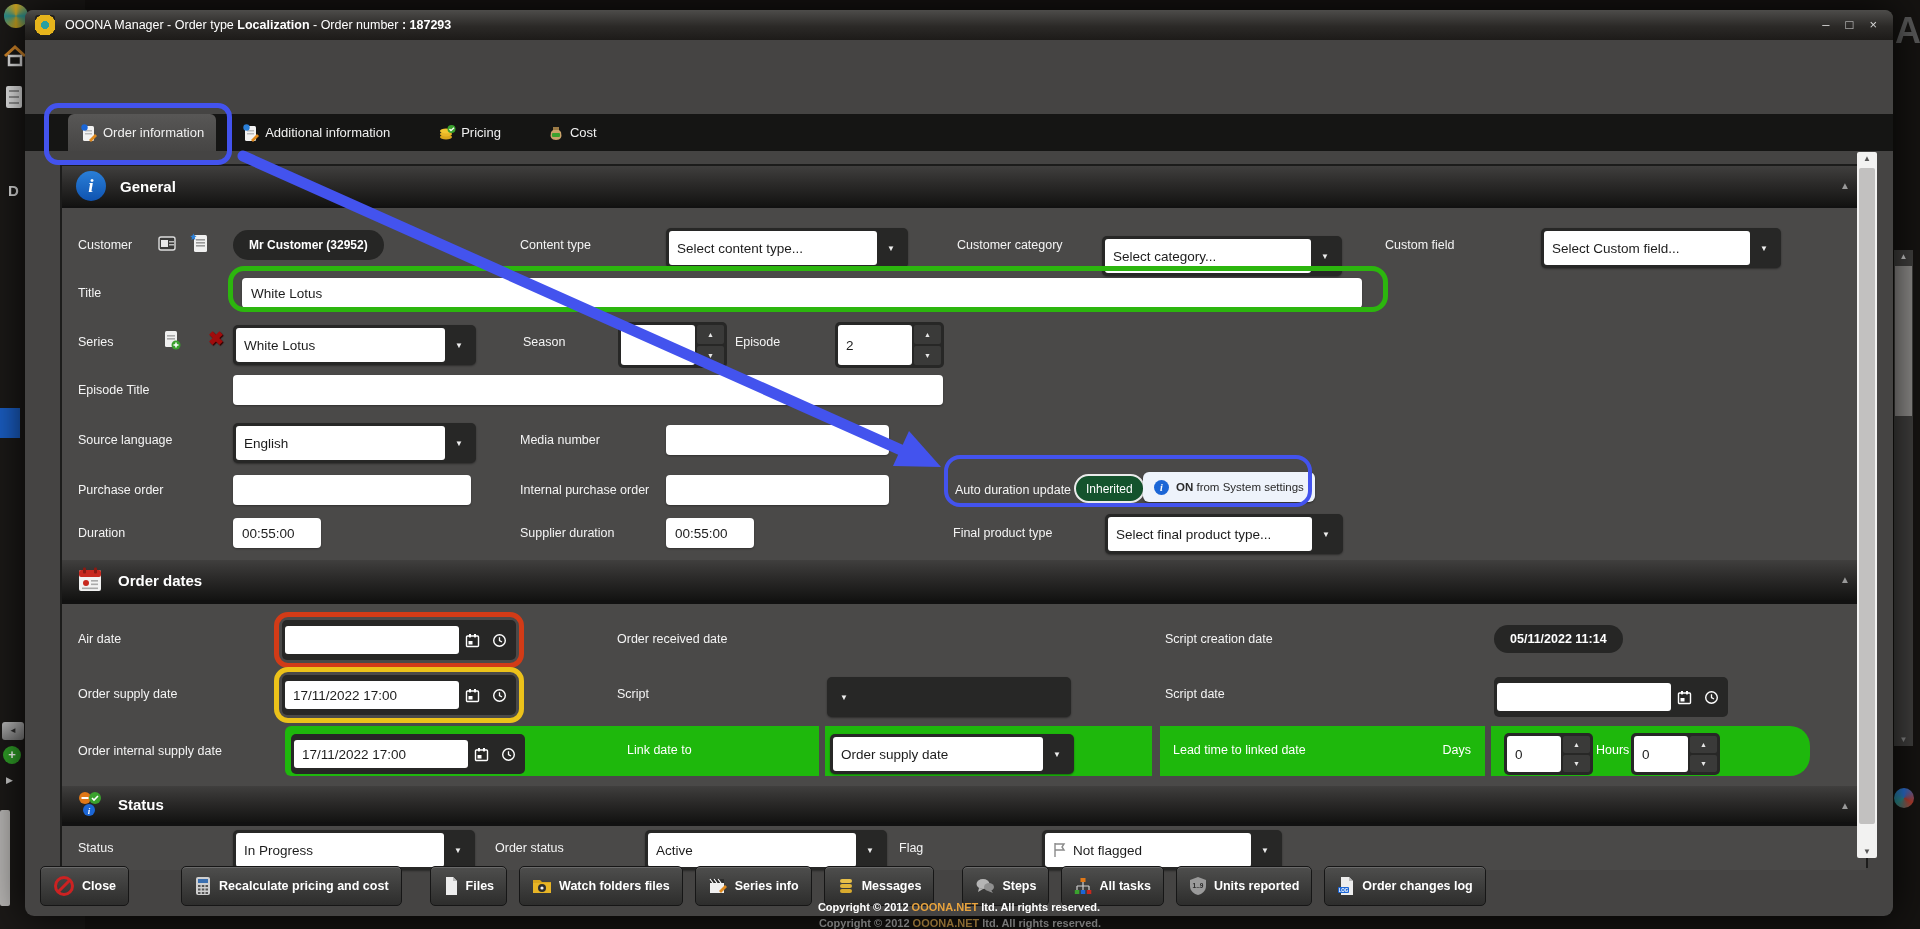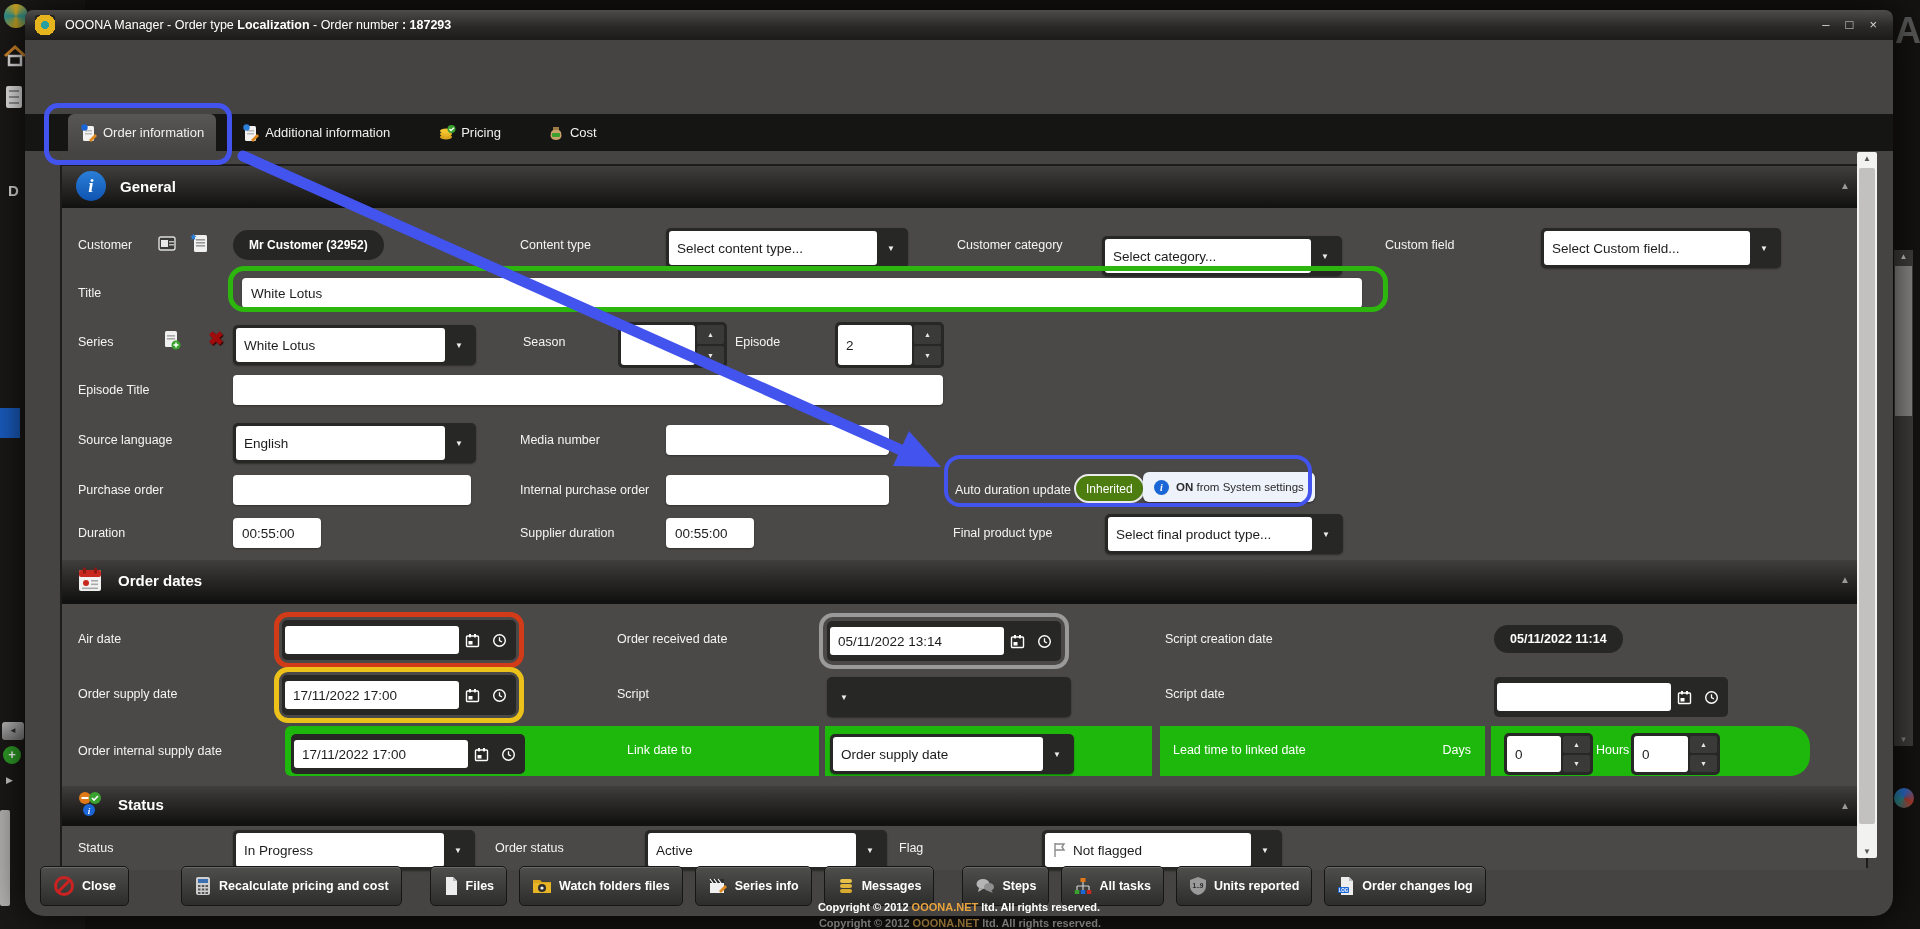--- a/index.html
+++ b/index.html
@@ -23,21 +23,21 @@
   .bg-vbar{position:absolute;left:0;top:810px;width:10px;height:96px;background:#b5b3b1;border-radius:2px;}
   .bg-a{position:absolute;left:1895px;top:10px;font-size:36px;font-weight:bold;color:#595959;}
   .bg-scroll-outer{position:absolute;left:1894px;top:250px;width:19px;height:496px;background:#3f3e3d;}
   .bg-scroll-outer .oth{position:absolute;left:1px;top:16px;width:17px;height:150px;background:#8d8b89;}
   .bg-scroll-outer .oup{position:absolute;top:2px;width:100%;text-align:center;font-size:8px;color:#ccc;}
   .bg-scroll-outer .odn{position:absolute;bottom:2px;width:100%;text-align:center;font-size:8px;color:#888;}
   .bg-logo2{position:absolute;left:1894px;top:788px;width:20px;height:20px;border-radius:50%;
     background:conic-gradient(#2a6fd4,#b33a2a,#2a8f8f,#2a6fd4);}
   
   #win{position:absolute;left:25px;top:10px;width:1868px;height:906px;background:#454443;
-    border-radius:19px;box-shadow:0 0 40px rgba(0,0,0,.85);}
+    border-radius:9px;box-shadow:0 0 40px rgba(0,0,0,.85);}
   #titlebar{position:absolute;left:0;top:0;width:100%;height:30px;border-radius:8px 8px 0 0;
     background:linear-gradient(180deg,#4d4c4a,#2b2927 55%,#1d1b19);display:flex;align-items:center;}
   #titlebar .ttext{font-size:12.5px;color:#fff;margin-left:10px;white-space:nowrap;}
   .winlogo{width:20px;height:20px;margin-left:10px;border-radius:3px;
     background:radial-gradient(circle at 50% 50%, #2a9f9f 0 28%, #e6b41c 29% 75%, #21201e 76%);}
   .wctrls{margin-left:auto;margin-right:16px;display:flex;gap:16px;color:#d6d6d6;font-size:13px;}
   .wctrls span{cursor:default;line-height:30px;}
   
   #heading{position:absolute;left:0;top:60px;width:100%;display:flex;align-items:center;justify-content:center;
     gap:10px;font-size:17.5px;color:#fff;}
@@ -79,21 +79,21 @@
   .hl-yellow{border:5px solid #ecc21a;}
   .hl-grey{border:4px solid #9a9a9a;padding:4px;}
   .spin{position:absolute;height:40px;background:#272726;border-radius:5px;padding:3px;display:flex;}
   .spin .sval{width:58px;background:#fff;border-radius:3px;color:#1c1c1c;font-size:13.5px;padding:0 8px;display:flex;align-items:center;}
   .spin .sbtns{width:27px;display:flex;flex-direction:column;gap:2px;margin-left:2px;}
   .spin .sb{flex:1;display:flex;align-items:center;justify-content:center;font-size:7px;color:#e6e6e6;background:#3a3a39;border-radius:2px;}
   .spin.sm{height:36px;}
   .spin.sm .sval{width:38px;}
   .greenseg{position:absolute;top:122px;height:50px;background:#1eb80c;}
   .greenseg .glbl{position:absolute;font-size:12.5px;color:#fff;top:17px;}
-  .inherited{position:absolute;height:25px;border:2px solid #eaeaea;background:#4d7c0f;border-radius:15px;
+  .inherited{position:absolute;height:25px;border:2px solid #eaeaea;background:#14532d;border-radius:15px;
     color:#fff;font-size:12px;display:flex;align-items:center;padding:0 10px;}
   .onbadge{position:absolute;height:30px;background:#eef3fb;border-radius:6px;display:flex;align-items:center;
     gap:7px;padding:0 11px;font-size:11.5px;color:#2a2a2a;box-shadow:0 1px 2px rgba(0,0,0,.4);}
   .iblue{width:15px;height:15px;border-radius:50%;background:#1b66d6;color:#fff;font-size:10px;font-weight:bold;
     font-family:"Liberation Serif",serif;display:flex;align-items:center;justify-content:center;font-style:italic;}
   .redx{position:absolute;color:#a00c0c;font-weight:bold;font-size:19px;text-shadow:1px 1px 1px #300;}
   .ico-info-lg{width:30px;height:30px;border-radius:50%;background:linear-gradient(#2a7fd8,#0f53b0);
     color:#fff;font-family:"Liberation Serif",serif;font-style:italic;font-weight:bold;font-size:19px;
     display:flex;align-items:center;justify-content:center;}
   
@@ -353,39 +353,20 @@
               </div>
             <div class="dbtn">
                 <svg width="15" height="15" viewBox="0 0 15 15">
                   <circle cx="7.5" cy="7.5" r="5.8" fill="none" stroke="#fff" stroke-width="1.4"></circle>
                   <path d="M7.5 4.2 V7.7 L10 9" stroke="#fff" stroke-width="1.3" fill="none"></path>
                 </svg>
               </div>
           </div>
         </div>
         <div class="lbl" style="left:555px;top:28px;">Order received date</div>
-        <div class="hl hl-grey" style="left:757px;top:9px;">
-          <div class="dg">
-            <div class="dval">05/11/2022 13:14</div>
-            <div class="dbtn">
-                <svg width="15" height="15" viewBox="0 0 15 15">
-                  <rect x="1.5" y="3" width="12" height="10.5" rx="1" fill="none" stroke="#fff" stroke-width="1.4"></rect>
-                  <rect x="4" y="1" width="2" height="3.4" fill="#fff"></rect>
-                  <rect x="9" y="1" width="2" height="3.4" fill="#fff"></rect>
-                  <rect x="3.5" y="8" width="4" height="3.5" fill="#fff"></rect>
-                </svg>
-              </div>
-            <div class="dbtn">
-                <svg width="15" height="15" viewBox="0 0 15 15">
-                  <circle cx="7.5" cy="7.5" r="5.8" fill="none" stroke="#fff" stroke-width="1.4"></circle>
-                  <path d="M7.5 4.2 V7.7 L10 9" stroke="#fff" stroke-width="1.3" fill="none"></path>
-                </svg>
-              </div>
-          </div>
-        </div>
         <div class="lbl" style="left:1103px;top:28px;">Script creation date</div>
         <div class="pill" style="left:1432px;top:21px;height:28px;font-weight:600;font-size:12.5px;">05/11/2022 11:14</div>
 
         <div class="lbl" style="left:16px;top:83px;">Order supply date</div>
         <div class="hl hl-yellow" style="left:212px;top:63px;">
           <div class="dg">
             <div class="dval">17/11/2022 17:00</div>
             <div class="dbtn">
                 <svg width="15" height="15" viewBox="0 0 15 15">
                   <rect x="1.5" y="3" width="12" height="10.5" rx="1" fill="none" stroke="#fff" stroke-width="1.4"></rect>

